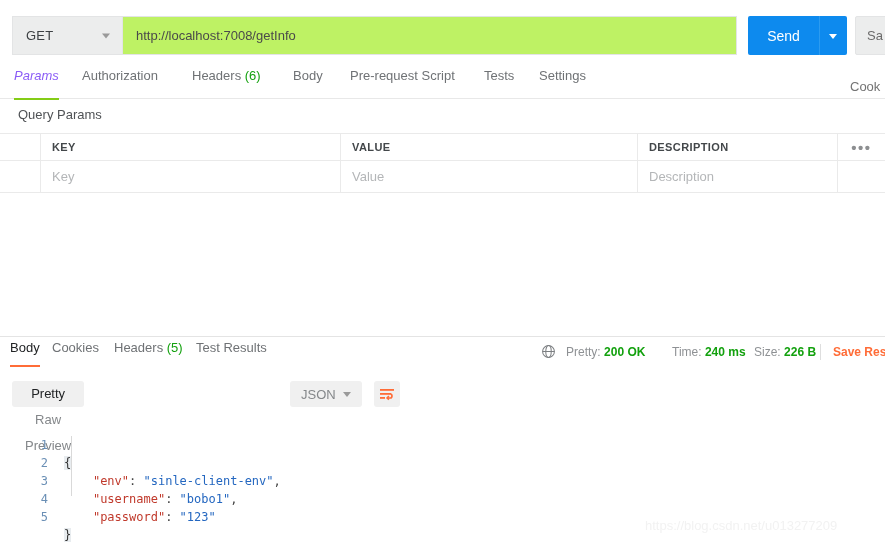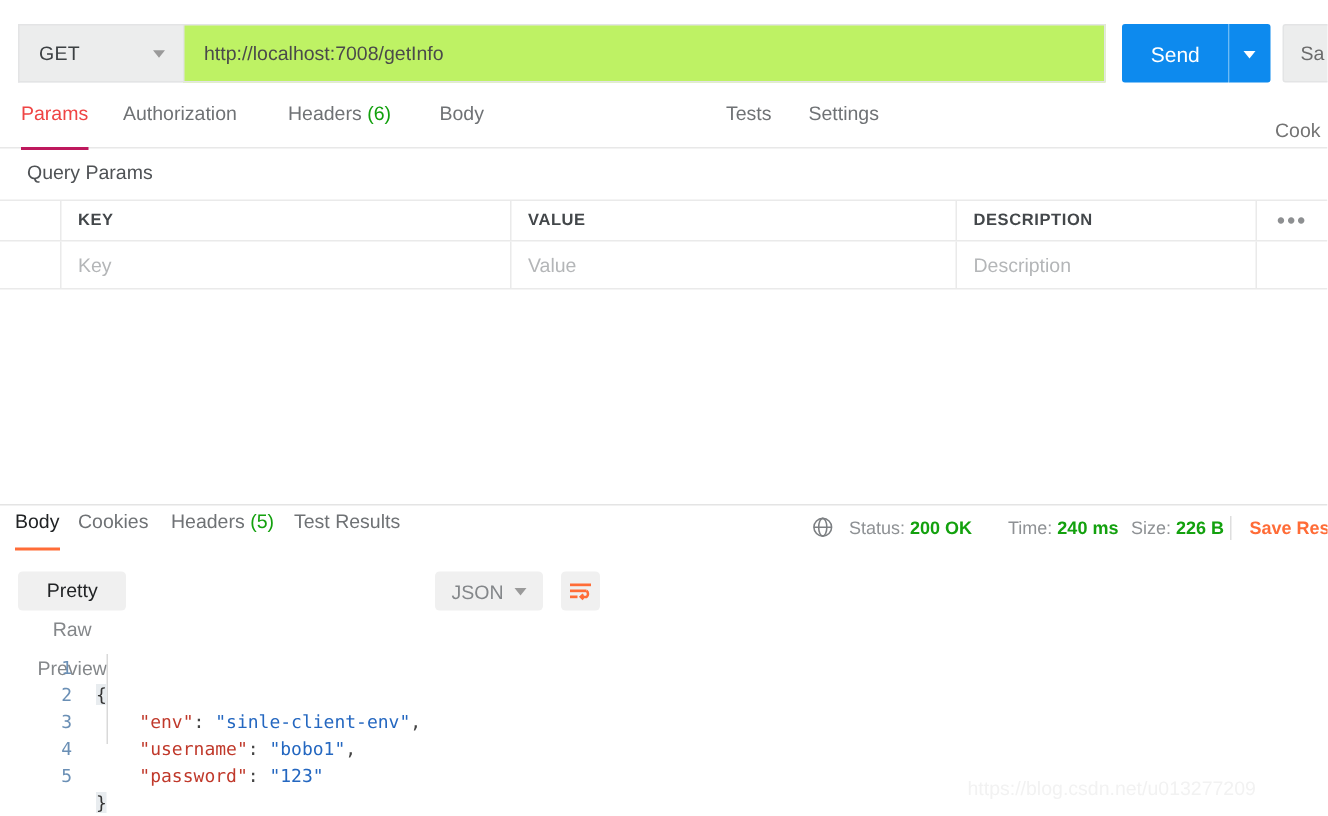--- a/index.html
+++ b/index.html
@@ -126,22 +126,23 @@
   .tab {
     position: absolute;
     top: 0;
     height: 30px;
     font-size: 13px;
     color: #6f7275;
     cursor: pointer;
     white-space: nowrap;
   }
   .tab.active {
-    color: #ef4444;
-    border-bottom: 2px solid #be185d;
+    color: #8b5cf6;
+    border-bottom: 2px solid #84cc16;
+    font-style: italic;
   }
   .tab .cnt { color: #13a10e; }
   .cookies-link {
     position: absolute;
     top: 11px;
     left: 850px;
     height: 30px;
     font-size: 13px;
     color: #737373;
     cursor: pointer;
@@ -384,20 +385,23 @@
   <div class="tab" style="left:82px">
     <span>Authorization</span>
   </div>
   <div class="tab" style="left:192px">
     <span>Headers</span>
     <span class="cnt">(6)</span>
   </div>
   <div class="tab" style="left:293px">
     <span>Body</span>
   </div>
+  <div class="tab" style="left:350px">
+    <span>Pre-request Script</span>
+  </div>
   <div class="tab" style="left:484px">
     <span>Tests</span>
   </div>
   <div class="tab" style="left:539px">
     <span>Settings</span>
   </div>
   <div class="cookies-link">Cook</div>
 </div>
 
 <div class="qp-title">Query Params</div>
@@ -441,21 +445,21 @@
 
 <div class="globe-icon">
   <svg width="15" height="15" viewBox="0 0 16 16">
     <circle cx="8" cy="8" r="6.3" fill="none" stroke="#7c7f82" stroke-width="1.1"></circle>
     <ellipse cx="8" cy="8" rx="2.9" ry="6.3" fill="none" stroke="#7c7f82" stroke-width="1.1"></ellipse>
     <line x1="1.7" y1="8" x2="14.3" y2="8" stroke="#7c7f82" stroke-width="1.1"></line>
   </svg>
 </div>
 
 <div class="meta" style="left:566px">
-  <span>Status:</span>
+  <span>Pretty:</span>
   <span class="val">200 OK</span>
 </div>
 <div class="meta" style="left:672px">
   <span>Time:</span>
   <span class="val">240 ms</span>
 </div>
 <div class="meta" style="left:754px">
   <span>Size:</span>
   <span class="val">226 B</span>
 </div>

